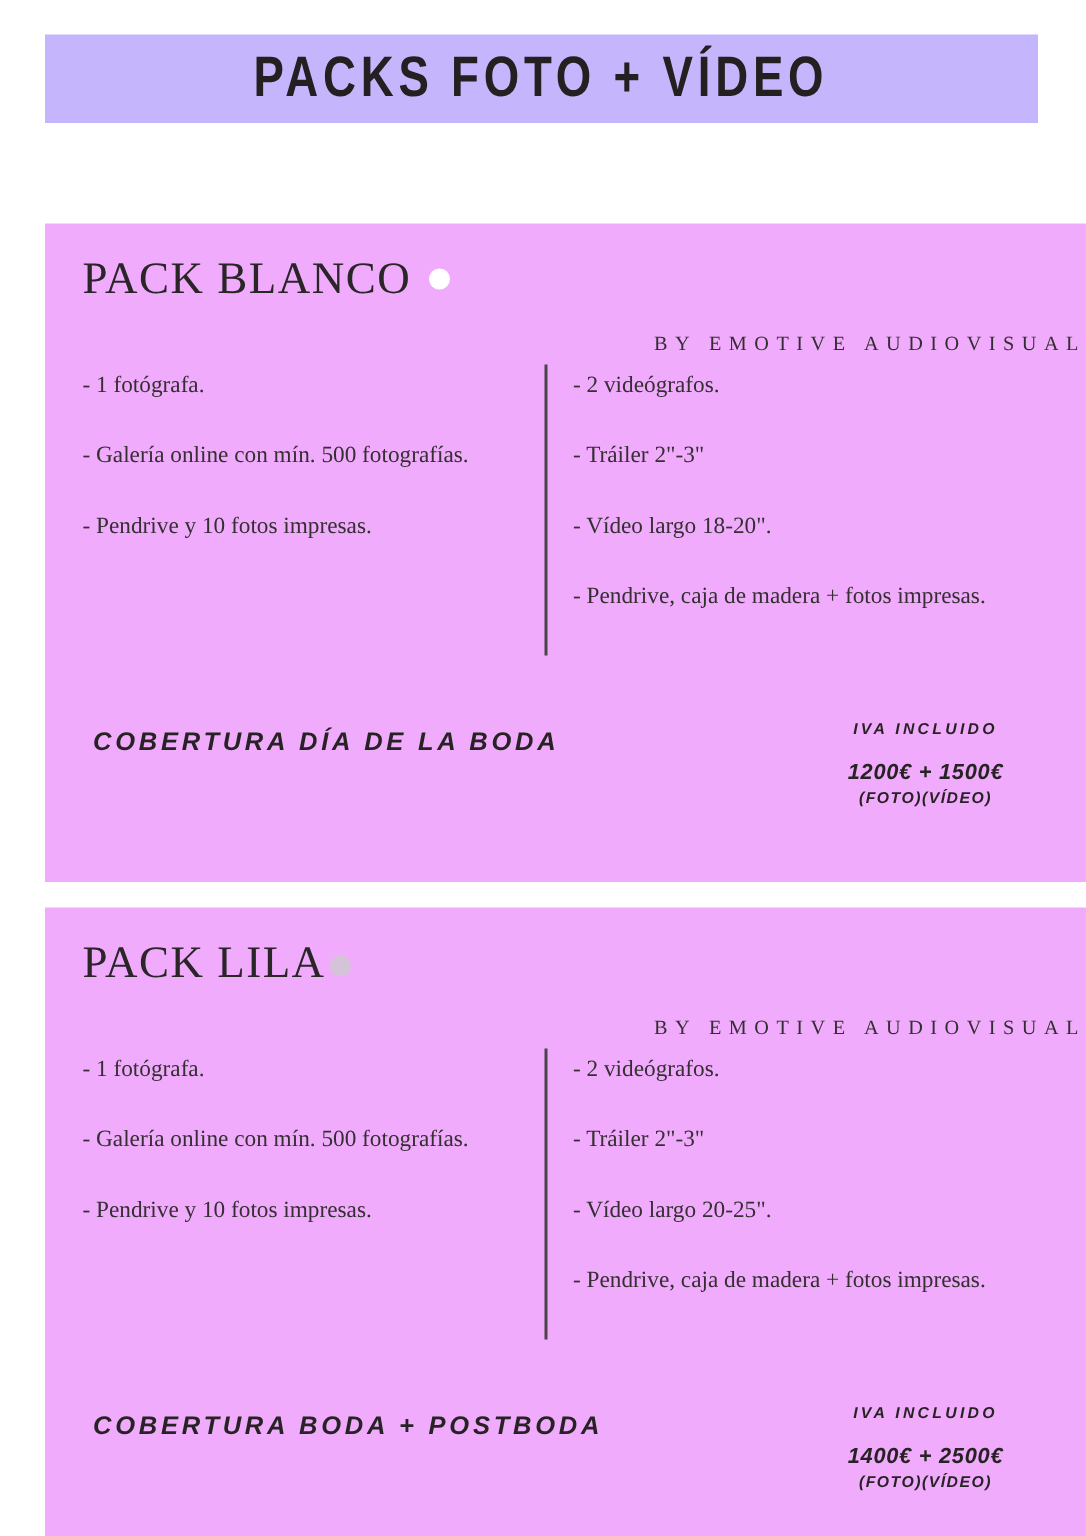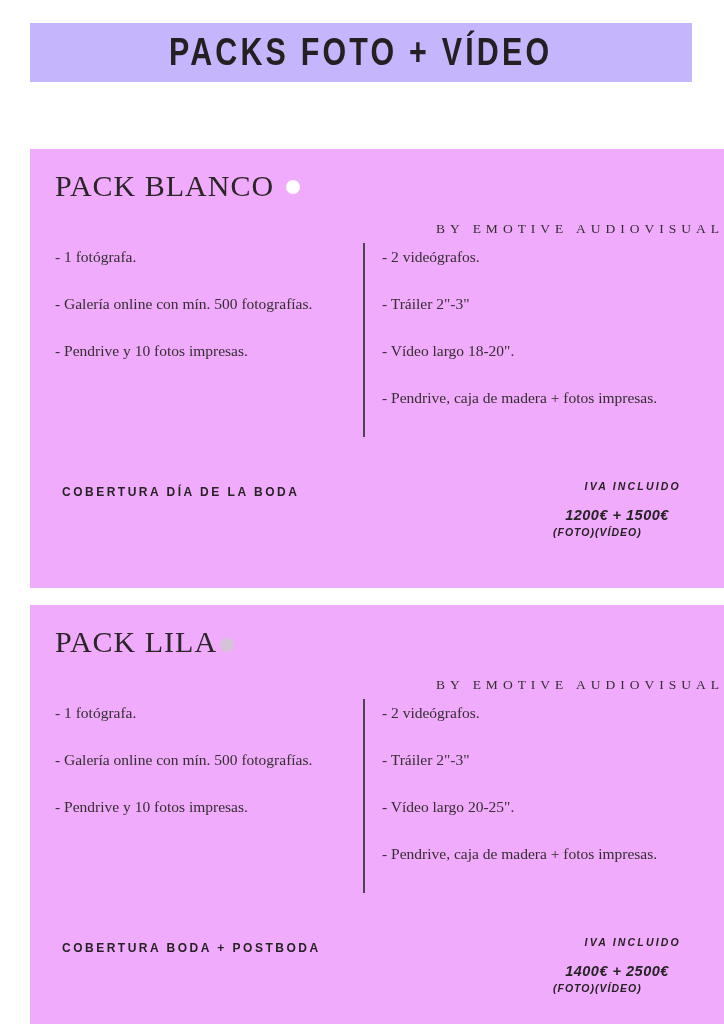--- a/index.html
+++ b/index.html
@@ -53,34 +53,34 @@
   .col { position:absolute; top:98px; }
   .col-left  { left:25px;  width:305px; }
   .col-right { left:352px; width:310px; }
   .bullet {
     font-family:"Liberation Serif", serif; font-size:15.5px; line-height:20px;
     color:#352f32; margin-bottom:27px; white-space:nowrap;
   }
 
   .coverage {
     position:absolute; left:32px; top:336px;
-    font-family:"Liberation Sans", sans-serif; font-weight:700;
-    font-size:12px; letter-spacing:2.5px; color:#272224; white-space:nowrap;
+    font-family:"Liberation Sans", sans-serif; font-style:italic; font-weight:700;
+    font-size:17px; letter-spacing:2.5px; color:#272224; white-space:nowrap;
   }
 
   .price-block {
     position:absolute; left:523px; top:328px; width:128px; text-align:center;
     font-family:"Liberation Sans", sans-serif; font-style:italic; font-weight:700;
     color:#272224;
   }
   .price     { font-size:27px; letter-spacing:0.5px; line-height:30px; }
-  .tax-note  { font-size:10.5px; letter-spacing:2.2px; margin-top:3px;text-align:right; }
+  .tax-note  { font-size:10.5px; letter-spacing:2.2px; margin-top:3px; }
   .breakdown { font-size:14.5px; letter-spacing:0.5px; margin-top:15px; white-space:nowrap; }
   .breakdown-labels {
-    display:flex; justify-content:flex-start; margin-top:3px;
+    display:flex; justify-content:center; margin-top:3px;
     font-size:10.5px; letter-spacing:1px;
   }
 </style>
 </head>
 <body>
 
 <div class="band">
   <div class="band-title">PACKS FOTO + VÍDEO</div>
 </div>
 

